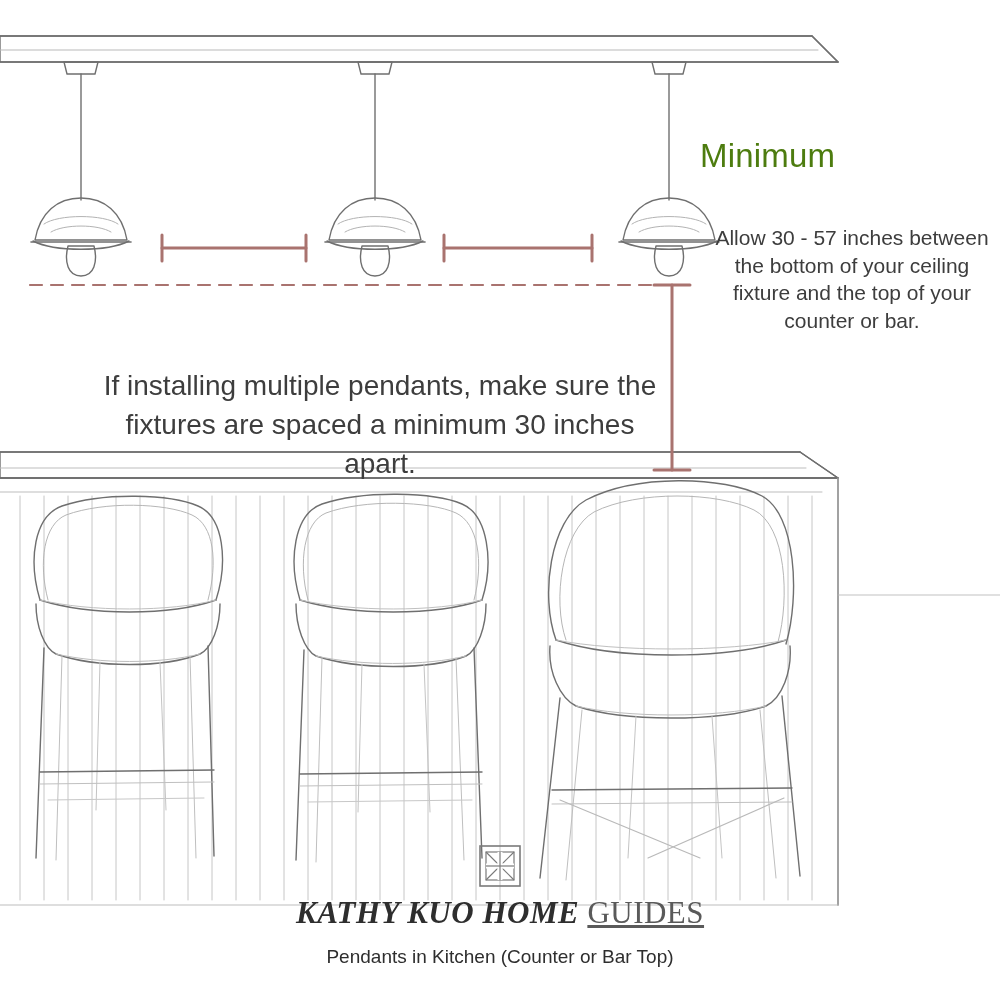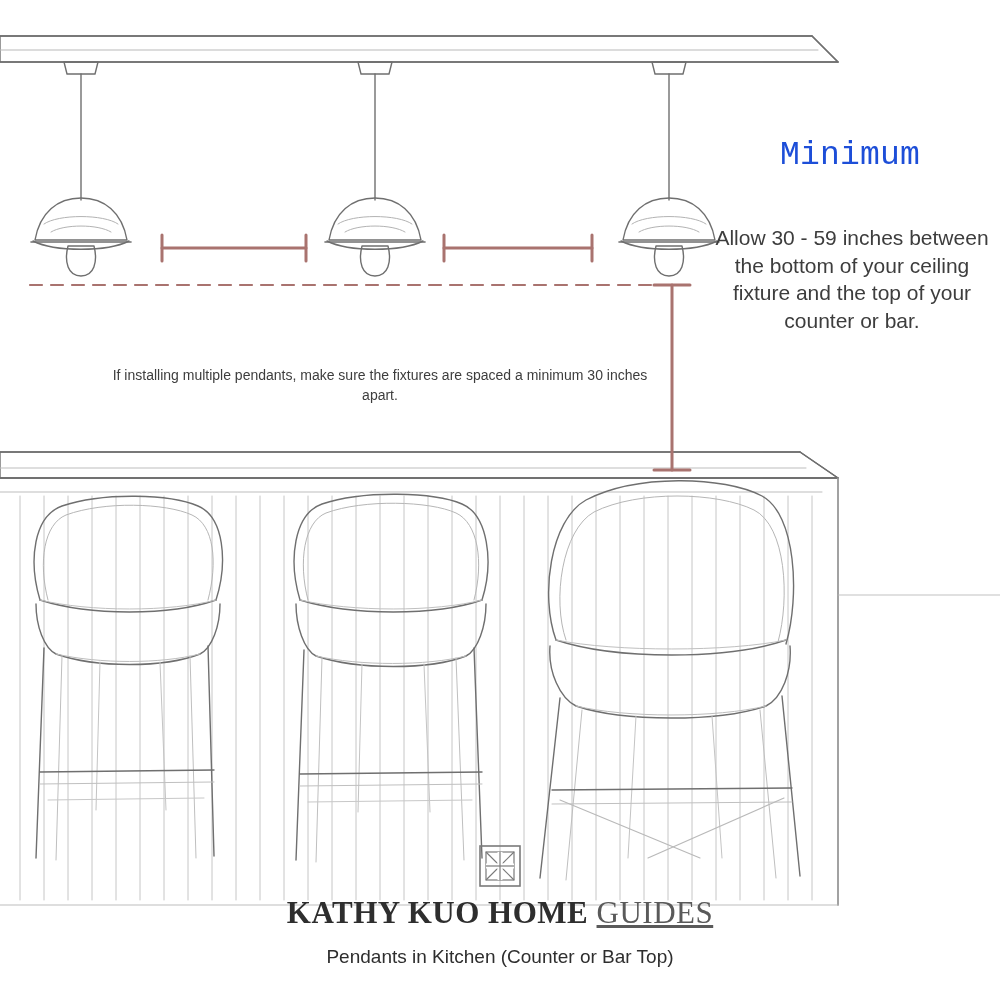--- a/index.html
+++ b/index.html
@@ -27,25 +27,25 @@
     width: 1000px;
     height: 1000px;
   }
   .txt {
     position: absolute;
     box-sizing: border-box;
   }
 
   
   .heading {
-    font-family: Liberation Mono, monospace;
-    color: #1d4ed8;
+    font-family: Liberation Sans, sans-serif;
+    color: #4d7c0f;
     font-weight: 400;
     line-height: 1.12;
-    text-align: center;
+    text-align: left;
     letter-spacing: 0.2px;
   }
   #min-clearance-title {
     left: 700px;
     top: 138px;
     width: 300px;
     font-size: 33px;
   }
   #min-clearance-body {
     left: 712px;
@@ -59,39 +59,40 @@
   #positioning-title {
     left: 175px;
     top: 320px;
     width: 400px;
     font-size: 33px;
   }
   #positioning-body {
     left: 95px;
     top: 366px;
     width: 570px;
-    font-size: 14px;
+    font-size: 28px;
     line-height: 1.4;
     text-align: center;
     color: #3d3d3d;
   }
 
   
   #footer-brand {
     left: 0;
     top: 895px;
     width: 1000px;
     text-align: center;
     font-family: "Liberation Serif", serif;
     font-size: 31px;
     letter-spacing: 0.5px;
     color: #2e2e2e;
   }
   #footer-brand .kkh {
     font-weight: 700;
+    font-style: italic;
   }
   #footer-brand .guides {
     font-weight: 400;
     color: #5a5a5a;
     text-decoration: underline;
   }
   #footer-sub {
     left: 0;
     top: 946px;
     width: 1000px;
@@ -288,21 +289,21 @@
       <g>
         <line x1="30" y1="285" x2="660" y2="285" stroke-width="2.2" stroke-dasharray="12 9"></line>
       </g>
     </g>
   </svg>
 
   <div class="txt heading" id="min-clearance-title">
     <div>Minimum</div>
   </div>
 
-  <div class="txt" id="min-clearance-body">Allow 30 - 59 inches between the bottom of your ceiling fixture and the top of your counter or bar.</div>
+  <div class="txt" id="min-clearance-body">Allow 30 - 57 inches between the bottom of your ceiling fixture and the top of your counter or bar.</div>
 
 
   <div class="txt" id="positioning-body">If installing multiple pendants, make sure the fixtures are spaced a minimum 30 inches apart.</div>
 
   <svg class="logo-box" viewBox="0 0 42 42" aria-hidden="true">
     <rect x="1" y="1" width="40" height="40" fill="none" stroke="#7a7a7a" stroke-width="1.6"></rect>
     <rect x="7" y="7" width="28" height="28" fill="none" stroke="#7a7a7a" stroke-width="1.2"></rect>
     <line x1="7" y1="7" x2="35" y2="35" stroke="#7a7a7a" stroke-width="1.2"></line>
     <line x1="35" y1="7" x2="7" y2="35" stroke="#7a7a7a" stroke-width="1.2"></line>
     <line x1="21" y1="7" x2="21" y2="35" stroke="#ffffff" stroke-width="5"></line>

